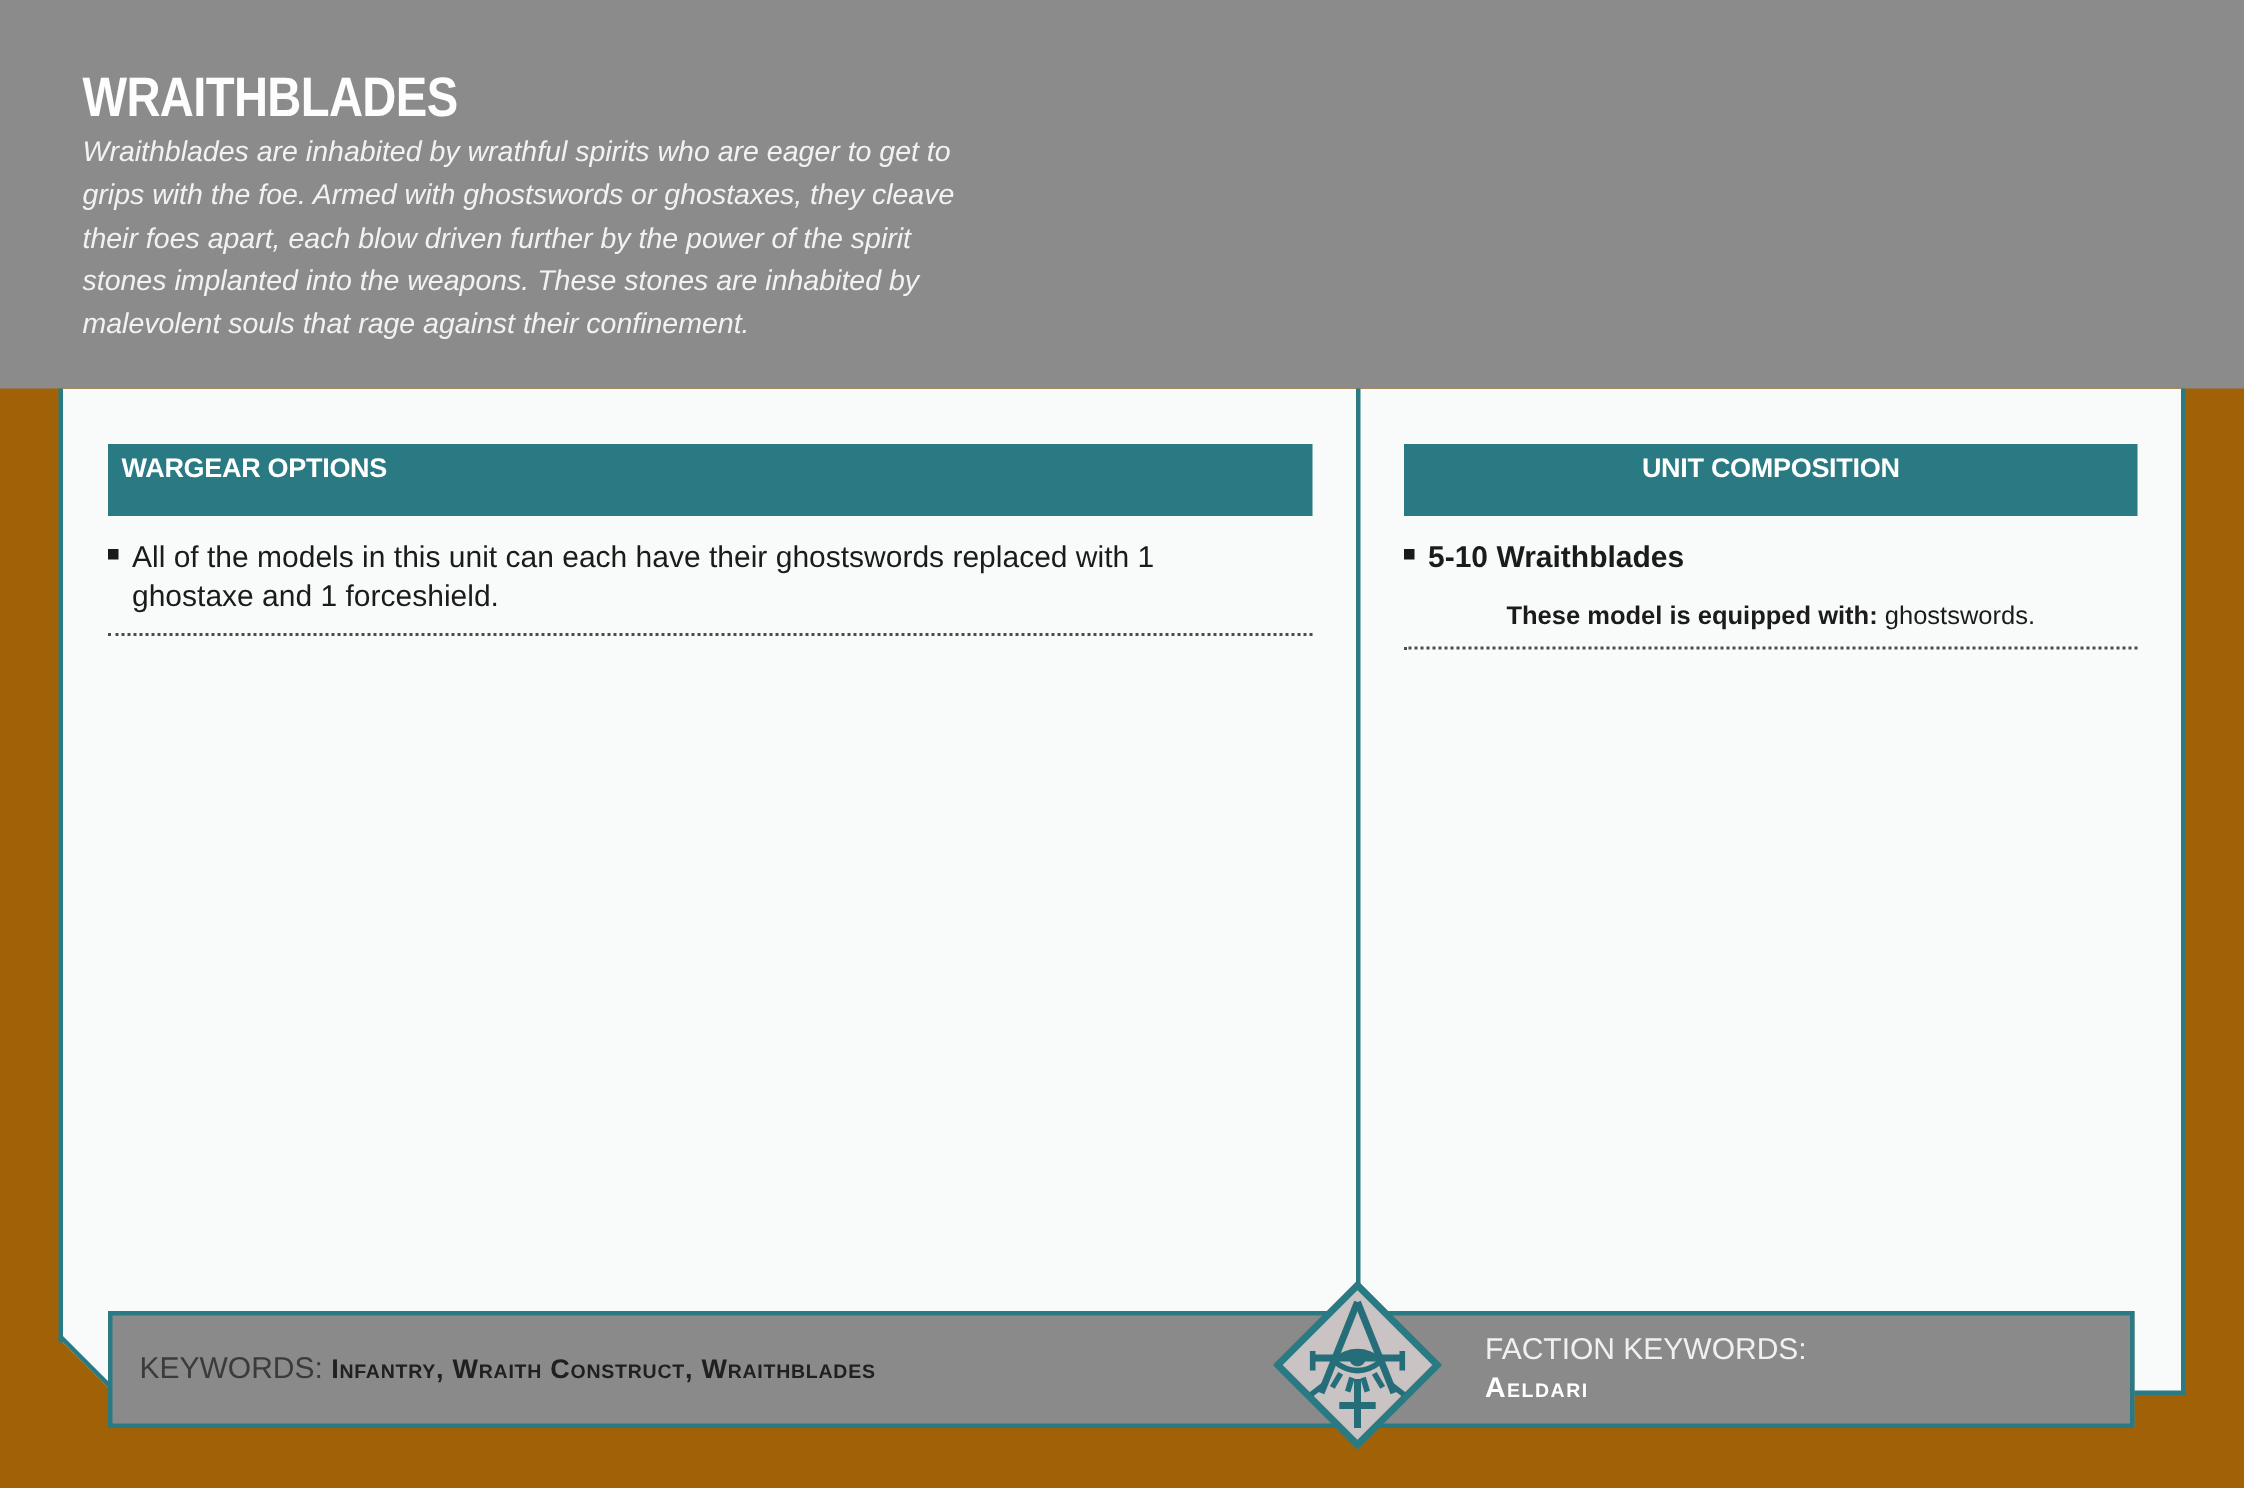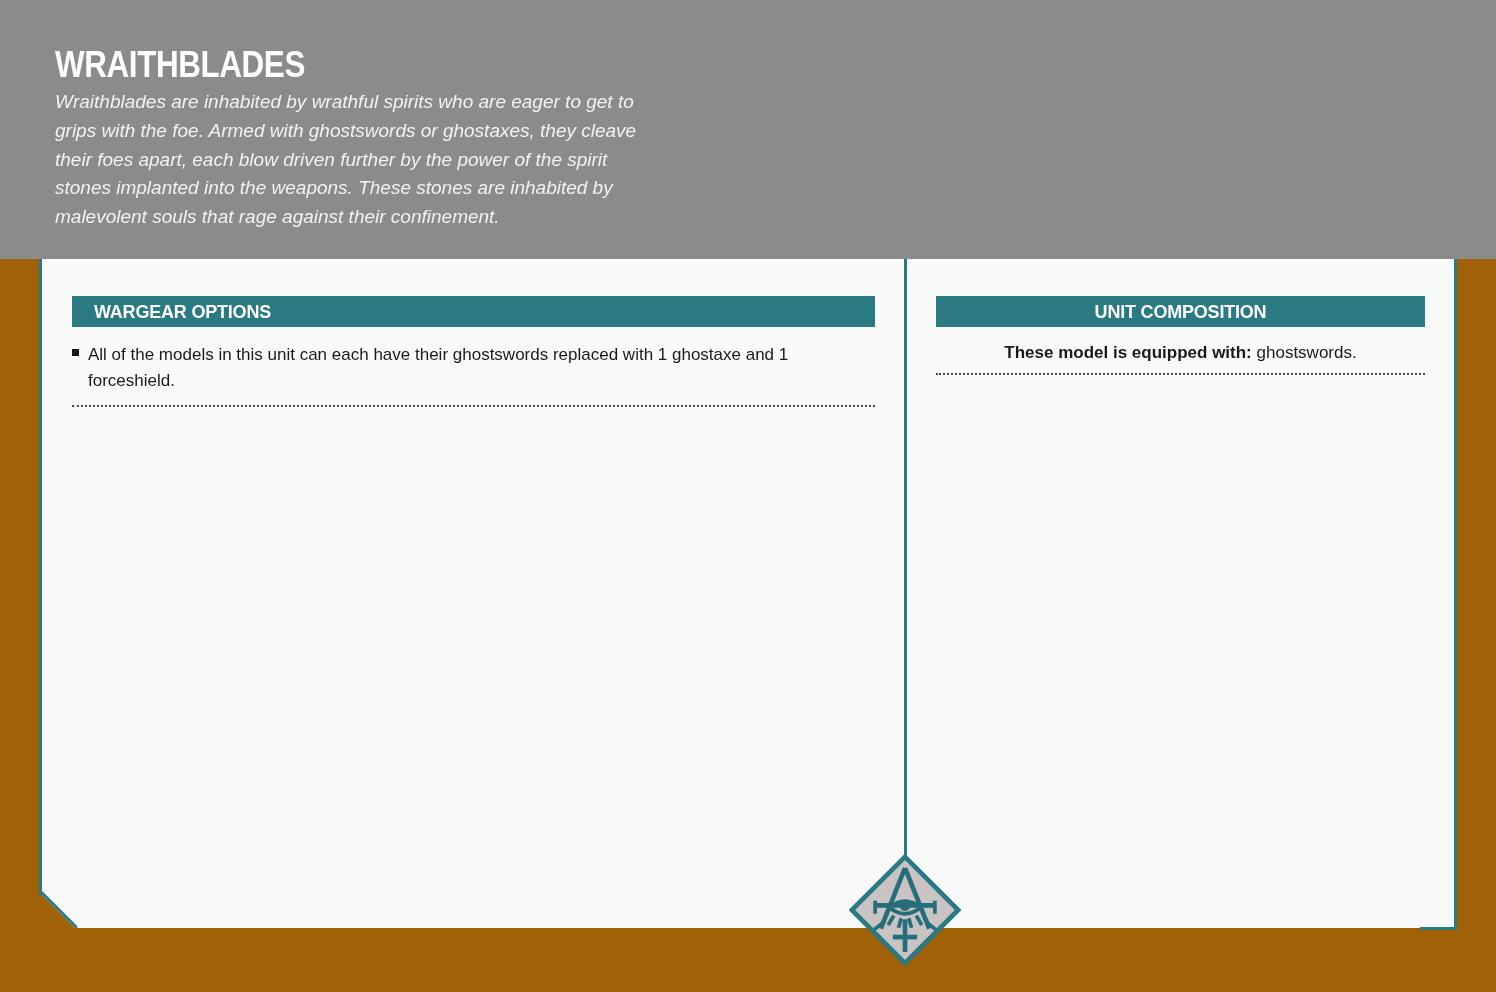--- a/index.html
+++ b/index.html
@@ -39,28 +39,28 @@
   .b-diag{left:39px;top:892px;width:3px;height:52px;transform:rotate(-45deg);transform-origin:top left;}
   .b-right{left:1454px;top:259px;width:3px;height:671px;}
   .b-bottom{left:1420px;top:927px;width:37px;height:3px;}
   .b-center{left:904px;top:259px;width:3px;height:601px;}
 
   
   .col{position:absolute;top:296px;}
   .col-wargear{left:72px;width:803px;}
   .col-unit{left:936px;width:489px;text-align:center;}
   .section-bar{
-    height:31px;background:var(--teal);color:#ffffff;
+    height:48px;background:var(--teal);color:#ffffff;
     font-size:18px;font-weight:bold;line-height:33px;
-    padding:0 22px;letter-spacing:-0.2px;
+    padding:0 9px;letter-spacing:-0.2px;
     transform-origin:left top;
   }
   .bullet-row{display:flex;margin-top:15px;gap:9px;}
   .bullet-sq{flex:0 0 auto;width:7px;height:7px;background:#1a1a1a;margin-top:7px;}
-  .bullet-text{font-size:17px;color:var(--body-text);line-height:26px;}
+  .bullet-text{font-size:20px;color:var(--body-text);line-height:26px;}
   .col-wargear .bullet-text{max-width:705px;}
   .bold{font-weight:bold;}
   .equip-line{margin-top:14px;font-size:17px;color:var(--body-text);line-height:24px;}
   .dotted{border-bottom:2px dotted #4c4c4c;margin-top:11px;}
   .col-unit .dotted{margin-top:8px;}
 
   
   .kw-bar{
     position:absolute;left:72px;top:874px;width:1351px;height:78px;
     background:var(--bar-gray);border:3px solid var(--teal);
@@ -101,24 +101,37 @@
     <div class="section-bar">WARGEAR OPTIONS</div>
     <div class="bullet-row">
       <span class="bullet-sq"></span>
       <span class="bullet-text">All of the models in this unit can each have their ghostswords replaced with 1 ghostaxe and 1 forceshield.</span>
     </div>
     <div class="dotted"></div>
   </div>
 
   <div class="col col-unit">
     <div class="section-bar">UNIT COMPOSITION</div>
+    <div class="bullet-row">
+      <span class="bullet-sq"></span>
+      <span class="bullet-text bold">5-10 Wraithblades</span>
+    </div>
     <div class="equip-line"><span class="bold">These model is equipped with:</span><span> ghostswords.</span></div>
     <div class="dotted"></div>
   </div>
 
+  <div class="kw-bar">
+    <div class="kw-left">
+      <span class="kw-label">KEYWORDS: </span><span class="kw-value">Infantry, Wraith Construct, Wraithblades</span>
+    </div>
+    <div class="faction-group">
+      <div class="fk-label">FACTION KEYWORDS:</div>
+      <div class="fk-value">Aeldari</div>
+    </div>
+  </div>
 
   <svg class="diamond" viewBox="0 0 120 120">
     <polygon points="60,3 117,60 60,117 3,60" fill="#c9c3c3" stroke="#2a7a84" stroke-width="5"></polygon>
     <g stroke="#256e79" stroke-width="5" fill="none" stroke-linecap="butt">
 
       <path d="M60,15 L34,80"></path>
       <path d="M60,15 L86,80"></path>
 
       <path d="M36,74 L27,81" stroke-width="4"></path>
       <path d="M84,74 L93,81" stroke-width="4"></path>

